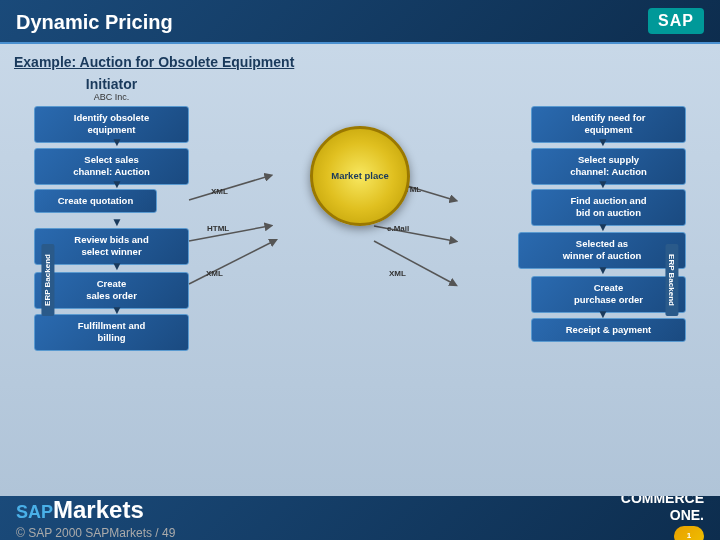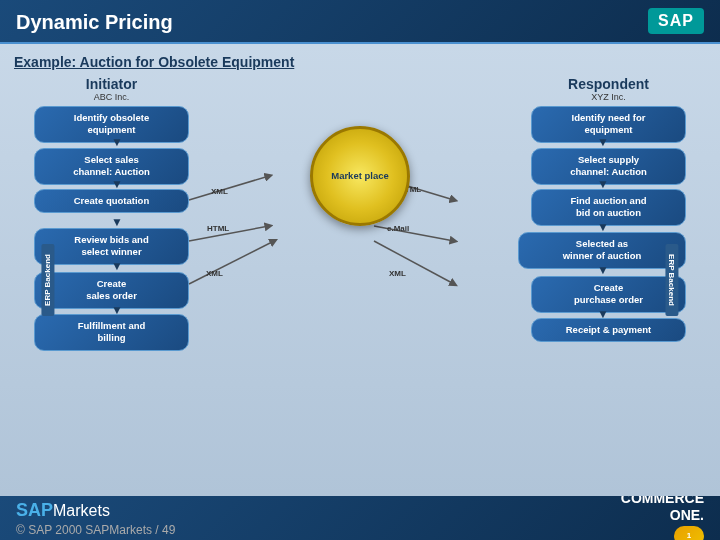--- a/index.html
+++ b/index.html
@@ -62,21 +62,21 @@
       padding: 4px 16px;
     }
 
     .box-blue {
       background: linear-gradient(135deg, #2a6ab0, #1a4a80);
       color: white;
       font-size: 9.5px;
       font-weight: bold;
       text-align: center;
       padding: 5px 6px;
-      border-radius: 10px;
+      border-radius: 3px;
       border: 1px solid #5a9ad0;
       line-height: 1.3;
     }
 
     .arr {
       color: #1a3a5c;
       font-size: 12px;
       text-align: center;
       line-height: 1;
     }
@@ -96,36 +96,32 @@
 
     <div style="position:absolute; left:-2px; top:50%; transform:translateY(-50%) rotate(-90deg); background:#2a5a8a; color:white; font-size:8px; font-weight:bold; padding:2px 10px; white-space:nowrap; z-index:10; border-radius:2px;">ERP Backend</div>
 
     <div style="position:absolute; right:-2px; top:50%; transform:translateY(-50%) rotate(90deg); background:#2a5a8a; color:white; font-size:8px; font-weight:bold; padding:2px 10px; white-space:nowrap; z-index:10; border-radius:2px;">ERP Backend</div>
 
     <div style="position:absolute; left:20px; top:0; width:155px; text-align:center;">
       <div style="font-size:14px; font-weight:bold; color:#1a3a5c;">Initiator</div>
       <div style="font-size:9px; color:#333;">ABC Inc.</div>
     </div>
 
-    <div style="position:absolute; right:20px; top:0; width:155px; text-align:center;">
-      <div style="font-size:14px; font-weight:bold; color:#1a3a5c;">Respondent</div>
-      <div style="font-size:9px; color:#333;">XYZ Inc.</div>
-    </div>
 
     <div style="position:absolute; left:20px; top:30px; width:155px;">
       <div class="box-blue">Identify obsolete<br>equipment</div>
     </div>
     <div style="position:absolute; left:97px; top:60px;" class="arr">▼</div>
 
     <div style="position:absolute; left:20px; top:72px; width:155px;">
       <div class="box-blue">Select sales<br>channel: Auction</div>
     </div>
     <div style="position:absolute; left:97px; top:102px;" class="arr">▼</div>
 
-    <div style="position:absolute; left:20px; top:113px; width:155px;">
+    <div style="position:absolute; left:20px; top:113px; width:123px;">
       <div class="box-blue">Create quotation</div>
     </div>
     <div style="position:absolute; left:97px; top:140px;" class="arr">▼</div>
 
     <div style="position:absolute; left:20px; top:152px; width:155px;">
       <div class="box-blue">Review bids and<br>select winner</div>
     </div>
     <div style="position:absolute; left:97px; top:184px;" class="arr">▼</div>
 
     <div style="position:absolute; left:20px; top:196px; width:155px;">
@@ -197,21 +193,21 @@
       </defs>
     </svg>
 
   </div>
 </div>
 
 <div class="footer">
   <div style="display:flex; flex-direction:column; gap:2px;">
     <div style="display:flex; align-items:baseline;">
       <span style="color:#4ab0e8; font-size:18px; font-weight:bold;">SAP</span>
-      <span style="color:white; font-size:16px; font-weight:normal;">Markets</span>
+      <span style="color:white; font-size:24px; font-weight:bold;">Markets</span>
     </div>
     <div style="color:#aaa; font-size:12px;">© SAP 2000 SAPMarkets  / 49</div>
   </div>
   <div style="text-align:right;">
     <div style="color:white; font-size:14px; font-weight:bold; line-height:1.2;">
       COMMERCE<br>ONE.
     </div>
     <div style="width:30px; height:20px; background:linear-gradient(135deg,#e8a000,#f0c000); border-radius:10px; margin-left:auto; margin-top:2px; display:flex; align-items:center; justify-content:center;">
       <span style="color:white; font-size:8px; font-weight:bold;">1</span>
     </div>

